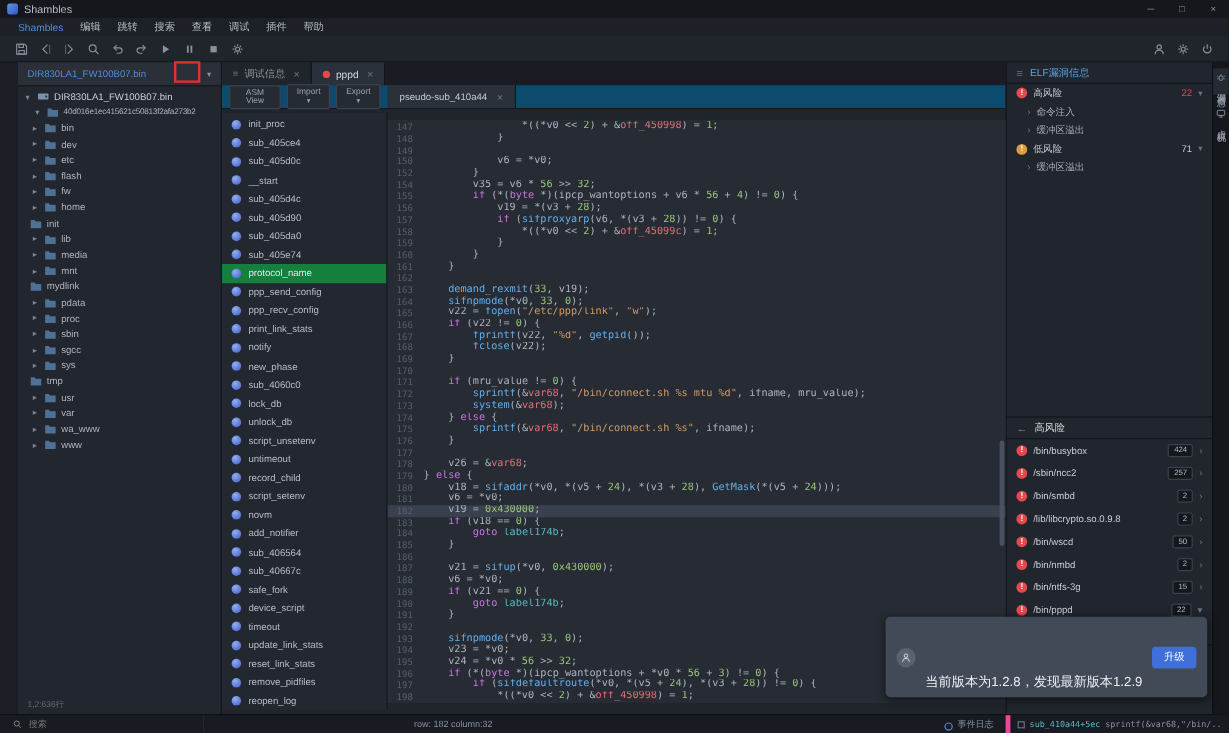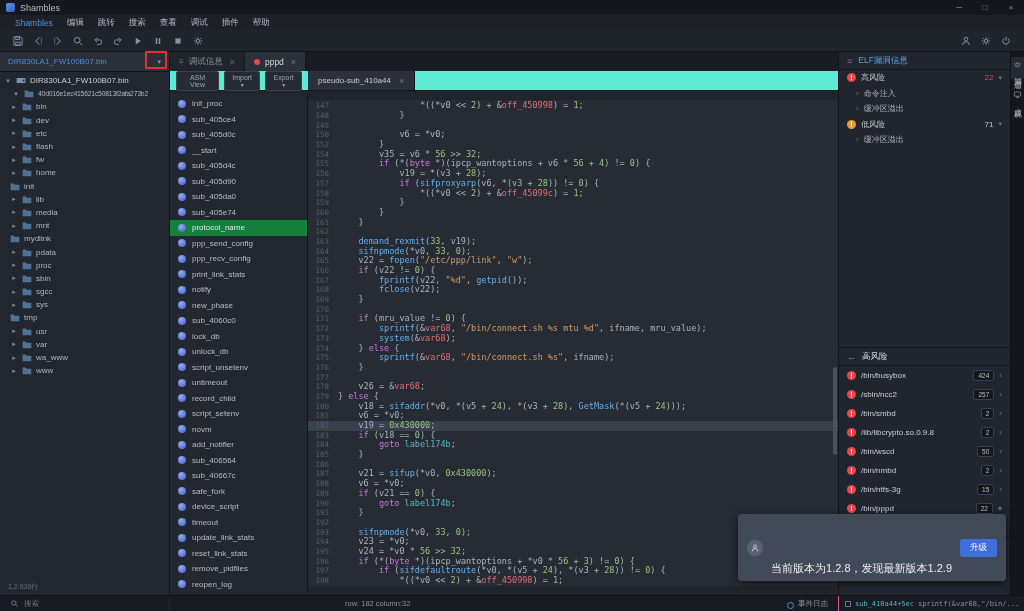--- a/index.html
+++ b/index.html
@@ -17,21 +17,21 @@
   .menubar { height:15px; background:#1d2127; display:flex; align-items:center; padding-left:8px; font-size:8.5px; flex:none; }
   .menu-item { padding:0 7px; color:#b3bac4; }
   .menu-item.brand { color:#4d8edb; }
 
   
   .toolbar { height:22px; background:#20242b; border-bottom:1px solid #12141a; display:flex; align-items:center; justify-content:space-between; padding:0 8px; flex:none; }
   .tb-left, .tb-right { display:flex; align-items:center; }
   .tb-ico { width:20px; display:flex; align-items:center; justify-content:center; color:#8a919e; }
   .tb-ico svg { width:12px; height:12px; }
 
-  .main { flex:1; display:flex; min-height:0; }
+  .main { flex:1; display:flex; min-height:0;margin-left:15px; }
 
   
   .left-panel { width:170px; flex:none; background:#22262e; border-right:1px solid #14161b; display:flex; flex-direction:column; }
   .selector { height:20px; background:#2a2f38; display:flex; align-items:center; gap:5px; padding:0 8px; font-size:8px; color:#4d8edb; border-bottom:1px solid #14161b; white-space:nowrap; overflow:hidden; }
   .selector .sel-caret { margin-left:auto; color:#8a919e; font-size:7px; }
   .tree { flex:1; overflow:hidden; padding-top:2px; }
   .tree-row { height:13.2px; display:flex; align-items:center; gap:4px; font-size:8px; color:#aeb5bf; white-space:nowrap; overflow:hidden; }
   .tree-row .arrow { color:#7c8494; font-size:7px; width:8px; flex:none; text-align:center; }
   .tree-row .t-ico { flex:none; display:flex; }
   .tree-row .t-ico svg { width:10px; height:9px; }
@@ -42,21 +42,21 @@
 
   
   .middle { flex:1; display:flex; flex-direction:column; min-width:0; background:#20242b; }
   .tabs-row { height:19px; background:#191c22; display:flex; align-items:stretch; flex:none; }
   .etab { display:flex; align-items:center; gap:5px; padding:0 9px; font-size:8.5px; background:#20242b; color:#8a919e; border-right:1px solid #14161b; }
   .etab.active { background:#2b313b; color:#d3d7dd; }
   .etab .dot { width:6px; height:6px; border-radius:50%; background:#e5484d; flex:none; }
   .etab .tab-ico { color:#6b7280; font-size:8px; }
   .tab-close { color:#6b7280; font-size:9px; margin-left:2px; }
 
-  .btn-row { height:20px; background:#5eead4; display:flex; align-items:stretch; border-bottom:1px solid #14161b; flex:none; }
+  .btn-row { height:20px; background:#0c4a6e; display:flex; align-items:stretch; border-bottom:1px solid #14161b; flex:none; }
   .btn-group { width:138px; flex:none; display:flex; align-items:center; gap:5px; padding:0 6px; }
   .mini-btn { background:#262b33; border:1px solid #3a414d; border-radius:2px; color:#9aa3af; font-size:7px; padding:2px 6px; font-family:"Liberation Sans",sans-serif; }
   .mb-caret { font-size:6px; }
   .pseudo-tab { display:flex; align-items:center; gap:6px; padding:0 10px; background:#2b313b; font-size:8px; color:#c5cad2; border-right:1px solid #14161b; }
 
   .middle-body { flex:1; display:flex; min-height:0;align-items:center; }
   .func-list { width:138px; flex:none; background:#23272f; border-right:1px solid #14161b; padding-top:2px; overflow:hidden; }
   .fn-row { height:15.5px; display:flex; align-items:center; gap:6px; padding:0 8px; font-size:8px; color:#b6bcc6; white-space:nowrap; overflow:hidden; }
   .fn-row.sel { background:#15803d; color:#e2e5ea; }
   .fn-ico { width:8px; height:8px; border-radius:50%; background:radial-gradient(circle at 35% 30%, #8fb0ee, #4158c8); flex:none; }
@@ -106,21 +106,21 @@
 
   
   .statusbar { height:16px; flex:none; background:#181b21; border-top:1px solid #101216; display:flex; align-items:center; font-size:7.5px; color:#8a919e; }
   .sb-search { width:170px; flex:none; display:flex; align-items:center; gap:4px; padding:0 8px; border-right:1px solid #23262d; height:100%; }
   .sb-search .tb-ico { width:12px; }
   .sb-search .tb-ico svg { width:9px; height:9px; }
   .sb-search input { background:transparent; border:none; outline:none; color:#9aa3af; font-size:7.5px; width:90px; font-family:"Liberation Sans",sans-serif; }
   .sb-pos { margin-left:175px; }
   .sb-event { margin-left:auto; display:flex; align-items:flex-end; gap:4px; padding-right:10px; }
   .ev-dot { width:7px; height:7px; border:1.5px solid #5b87c7; border-radius:50%; flex:none; }
-  .sb-code { width:186px; flex:none; display:flex; align-items:center; gap:4px; font-family:"DejaVu Sans Mono",monospace; font-size:7px; border-left:1px solid #ec4899; padding:0 6px; overflow:hidden; white-space:nowrap; height:100%; }
+  .sb-code { width:186px; flex:none; display:flex; align-items:center; gap:4px; font-family:"DejaVu Sans Mono",monospace; font-size:7px; border-left:4px solid #ec4899; padding:0 6px; overflow:hidden; white-space:nowrap; height:100%; }
   .sb-square { width:6px; height:6px; border:1px solid #6b7280; flex:none; }
   .sb-addr { color:#56b6c2; }
   .sb-snippet { color:#8a919e; overflow:hidden; }
 
   
   .toast { position:absolute; right:18px; bottom:30px; background:#424a58; border-radius:4px; display:flex; align-items:center; gap:8px; padding:5px 9px; box-shadow:0 2px 8px rgba(0,0,0,.55); z-index:40; }
   .toast-avatar { width:16px; height:16px; border-radius:50%; background:#5a6272; display:flex; align-items:center; justify-content:center; color:#d6dae0; flex:none; }
   .toast-avatar svg { width:10px; height:10px; }
   .toast-msg { font-size:11px; color:#eceff3; white-space:nowrap;margin-top:42px; }
   .toast-btn { background:#3f6fd8; color:#fff; border:none; border-radius:3px; font-size:8.5px; padding:3px 10px; font-family:"Liberation Sans",sans-serif; }

